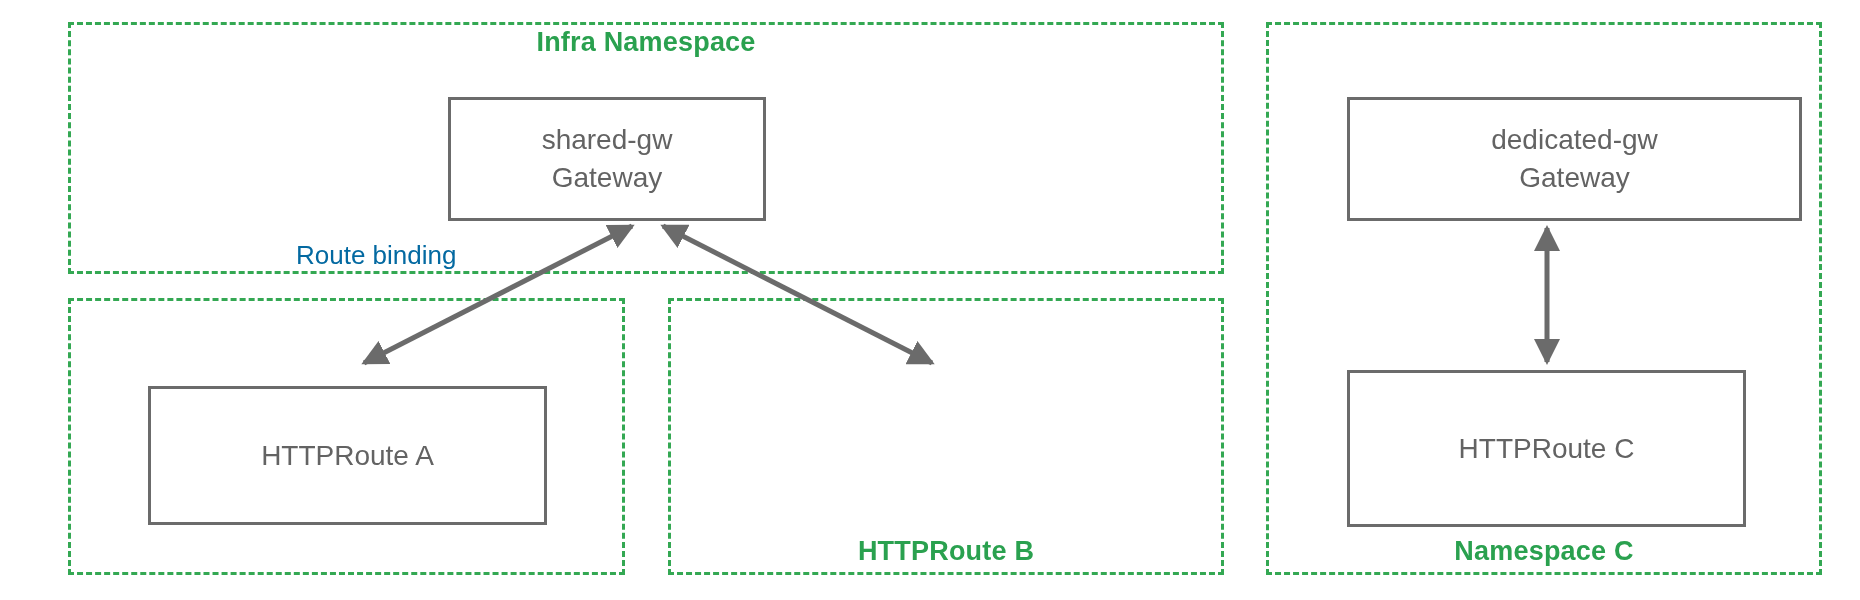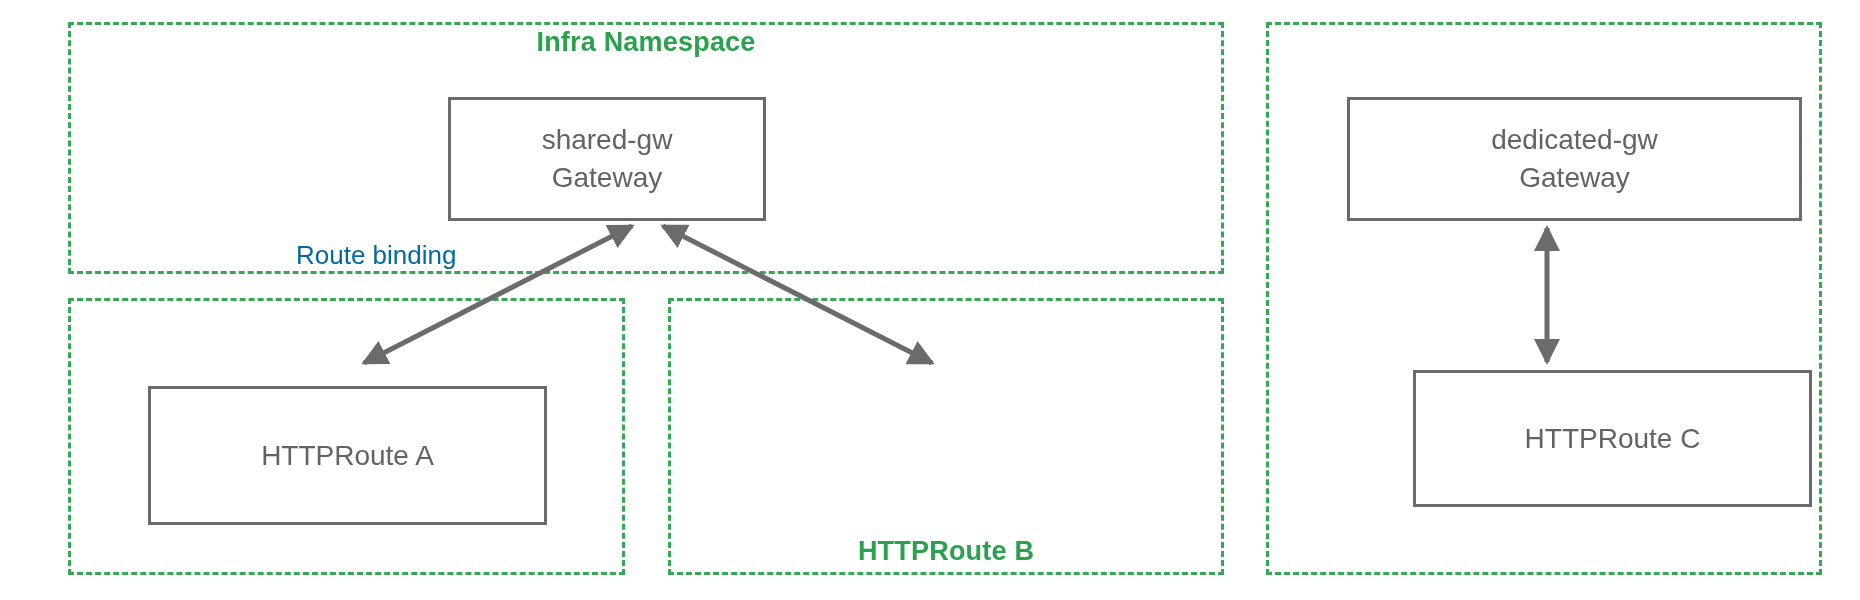--- a/index.html
+++ b/index.html
@@ -82,31 +82,32 @@
 
   <div class="ns-box" style="left:668px; top:298px; width:556px; height:277px;"></div>
 
   <div class="ns-box" style="left:1266px; top:22px; width:556px; height:553px;"></div>
 
   <div class="ns-label" style="left:68px; top:27px; width:1156px;">Infra Namespace</div>
 
 
   <div class="ns-label" style="left:668px; top:536px; width:556px;">HTTPRoute B</div>
 
+  <div class="ns-label" style="left:1266px; top:536px; width:556px;">Namespace C</div>
 
   <div class="res-box" style="left:448px; top:97px; width:318px; height:124px;">shared-gw
 Gateway</div>
 
   <div class="res-box" style="left:1347px; top:97px; width:455px; height:124px;">dedicated-gw
 Gateway</div>
 
   <div class="res-box" style="left:148px; top:370px; width:399px; height:139px;margin-top:16px;">HTTPRoute A</div>
 
 
-  <div class="res-box" style="left:1413px; top:370px; width:399px; height:137px;">HTTPRoute C</div>
+  <div class="res-box" style="left:1347px; top:370px; width:399px; height:157px;">HTTPRoute C</div>
 
   <svg id="edges" viewBox="0 0 1860 600" xmlns="http://www.w3.org/2000/svg">
     <defs>
       <marker id="arrowhead" markerWidth="5.2" markerHeight="5.2" refX="4.6" refY="2.6" orient="auto" markerUnits="strokeWidth">
         <path d="M0,0 L5.2,2.6 L0,5.2 z" fill="#6b6b6b"></path>
       </marker>
       <marker id="arrowtail" markerWidth="5.2" markerHeight="5.2" refX="0.6" refY="2.6" orient="auto" markerUnits="strokeWidth">
         <path d="M5.2,0 L0,2.6 L5.2,5.2 z" fill="#6b6b6b"></path>
       </marker>
     </defs>

